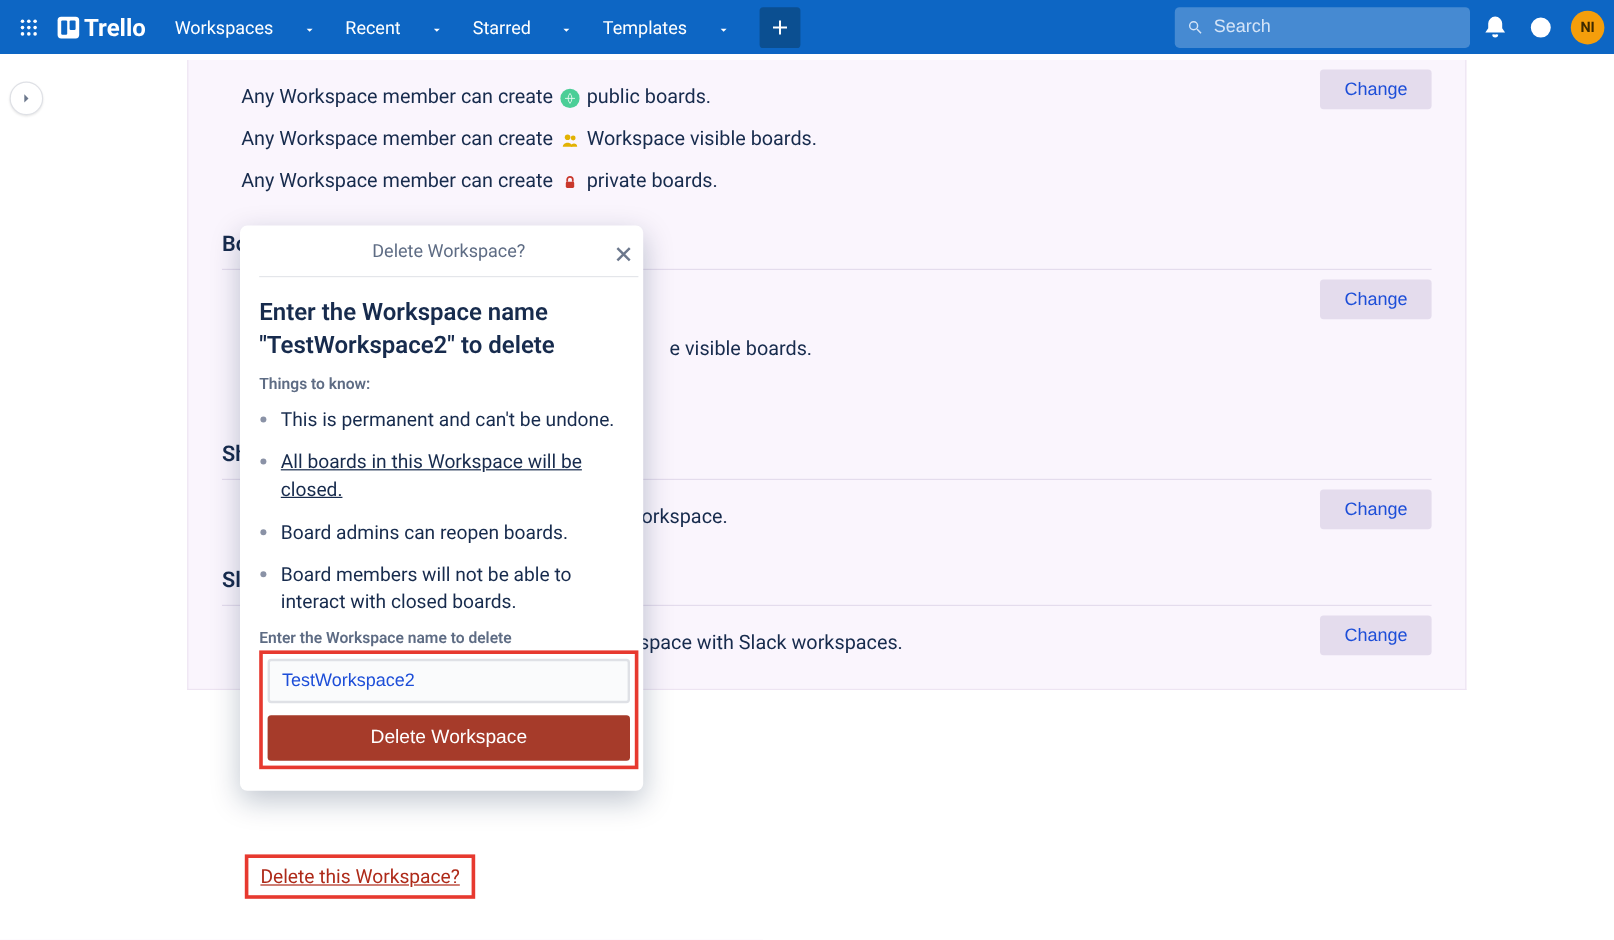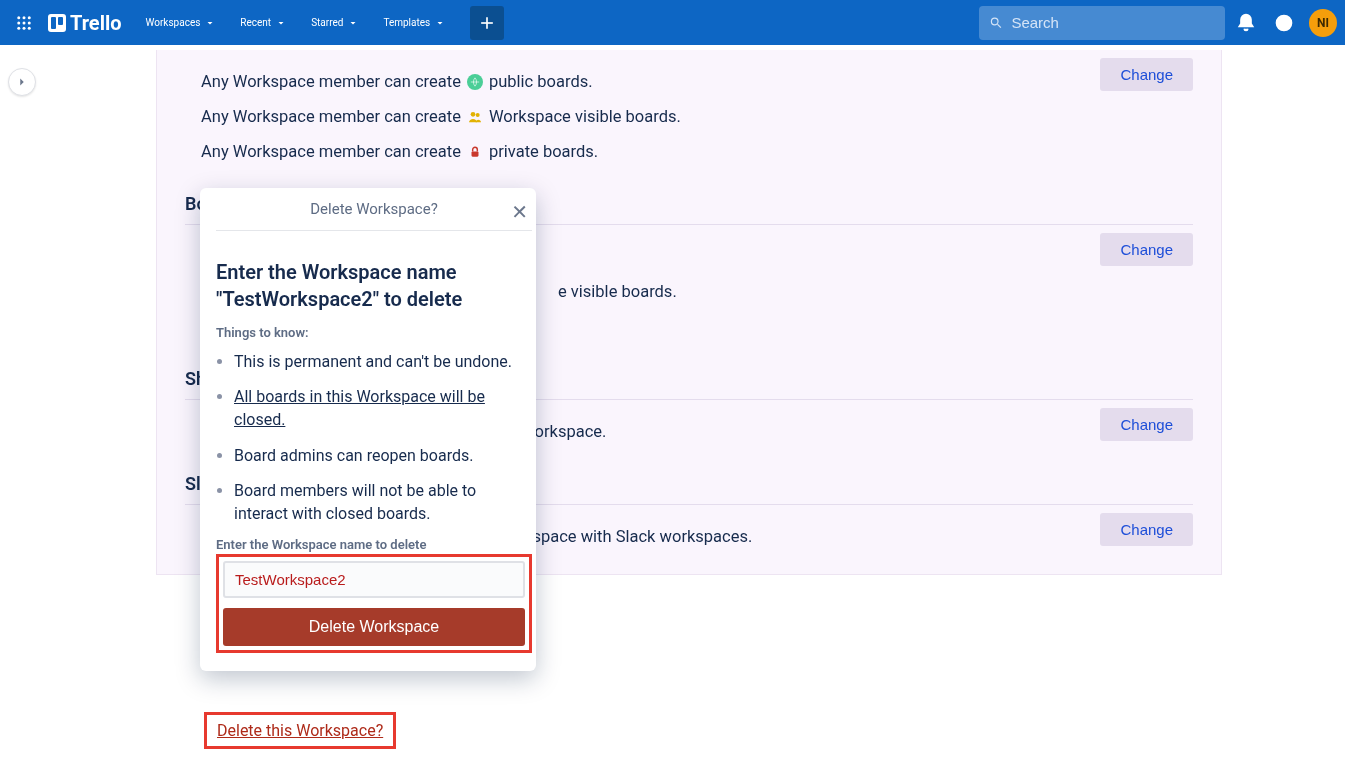--- a/index.html
+++ b/index.html
@@ -7,21 +7,21 @@
 
 
 .navbar { background: #0d66c4; height: 45px; display: flex; align-items: center; padding: 0 8px; color: #fff; }
 .apps-icon { width: 32px; height: 32px; display: flex; align-items: center; justify-content: center; cursor: pointer; border-radius: 3px; }
 .apps-icon svg { fill: #fff; }
 .logo { display: flex; align-items: center; gap: 4px; font-weight: 700; font-size: 20px; margin-left: 8px; margin-right: 12px; cursor: pointer; }
 .logo-icon { width: 18px; height: 18px; background: #fff; border-radius: 3px; position: relative; }
 .logo-icon::before, .logo-icon::after { content:""; position:absolute; background:#0d66c4; border-radius:1px; width:5px; top:3px; }
 .logo-icon::before { left:3px; height:12px; }
 .logo-icon::after { right:3px; height:8px; }
-.nav-item { padding: 6px 12px; font-size: 10px; display: flex; align-items: center; gap: 4px; cursor: pointer; border-radius: 3px; }
+.nav-item { padding: 6px 12px; font-size: 15px; display: flex; align-items: center; gap: 24px; cursor: pointer; border-radius: 3px; }
 .chevron-down { width: 12px; height: 12px; display:inline-block; }
 .chevron-down svg { fill: #fff; width:12px; height:12px; }
 .plus-btn { width: 34px; height: 34px; background: #0b4f91; border-radius: 3px; display: flex; align-items:center; justify-content:center; margin-left: 12px; cursor:pointer; }
 .plus-btn svg { fill:#fff; width:20px; height:20px; }
 .spacer { flex: 1; }
 .search-box { background: rgba(255,255,255,0.24); border-radius: 4px; height: 34px; width: 246px; display: flex; align-items: center; padding: 11px 10px; gap: 8px; }
 .search-box svg { fill: #d4e4f7; width:16px; height:16px; }
 .search-box input { background: transparent; border: none; outline: none; color:#fff; font-size: 15px; width: 100%; }
 .search-box input::placeholder { color: #d4e4f7; }
 .nav-icon { width: 34px; height: 34px; display:flex; align-items:center; justify-content:center; cursor:pointer; border-radius:3px; margin-left:4px; }
@@ -45,29 +45,29 @@
 
 .delete-link-wrap { position: absolute; left: 204px; top: 712px; border: 3px solid #e7392f; padding: 6px 10px; }
 .delete-link { color: #ae2a19; font-size: 16px; text-decoration: underline; cursor:pointer; }
 
 
 .popup { position: absolute; left: 200px; top: 188px; width: 336px; background: #fff; border-radius: 6px; box-shadow: 0 8px 24px rgba(9,30,66,.25); padding: 12px 4px 18px 16px; }
 .popup-header { display:flex; align-items:center; justify-content:center; position:relative; padding-bottom:12px; border-bottom:1px solid #e4e6ea; }
 .popup-title { font-size: 15px; color: #5e6c84; }
 .popup-close { position:absolute; right:0; top:-2px; cursor:pointer; color:#6b778c; font-size:20px; line-height:1; padding:4px; }
 .popup-body { padding-top: 16px; }
-.popup-heading { font-size: 20px; font-weight: 600; color: #172b4d; line-height:1.35;margin-top:12px; }
+.popup-heading { font-size: 20px; font-weight: 600; color: #172b4d; line-height:1.35; }
 .popup-sub { font-size: 13px; font-weight: 600; color: #5e6c84; margin-top: 12px; }
 .popup-list { padding: 10px 0 0 18px; }
 .popup-list li { font-size: 16px; color: #172b4d; margin-bottom: 12px; line-height:1.45; list-style: disc; }
 .popup-list li::marker { color: #8a92a6; }
 .popup-list li .underlined { text-decoration: underline; }
 .popup-label { font-size: 13px; font-weight:600; color:#5e6c84; margin-top: 4px; }
 .red-box { border: 3px solid #e7392f; padding: 4px; margin-top: 2px; }
-.popup-input { width: 100%; border: 2px solid #dfe1e6; border-radius: 3px; padding: 8px 10px; font-size: 15px; color:#b91c1c; background:#fafbfc; }
+.popup-input { width: 100%; border: 2px solid #dfe1e6; border-radius: 3px; padding: 8px 10px; font-size: 15px; color:#1d4ed8; background:#fafbfc; }
 .popup-delete-btn { width:100%; margin-top: 10px; background:#a63b2a; color:#fff; border:none; border-radius:3px; padding: 10px 0; font-size: 16px; cursor:pointer; }
 </style>
 </head>
 <body>
 
 <div class="navbar">
   <div class="apps-icon">
     <svg viewBox="0 0 24 24" width="18" height="18">
         <circle cx="5" cy="5" r="2"></circle>
         <circle cx="12" cy="5" r="2"></circle>

